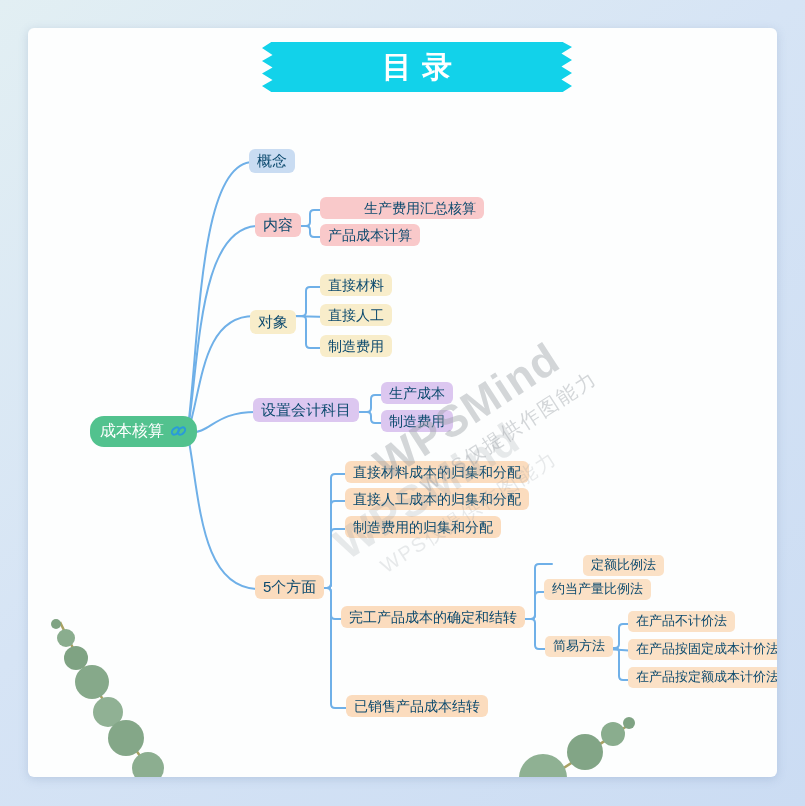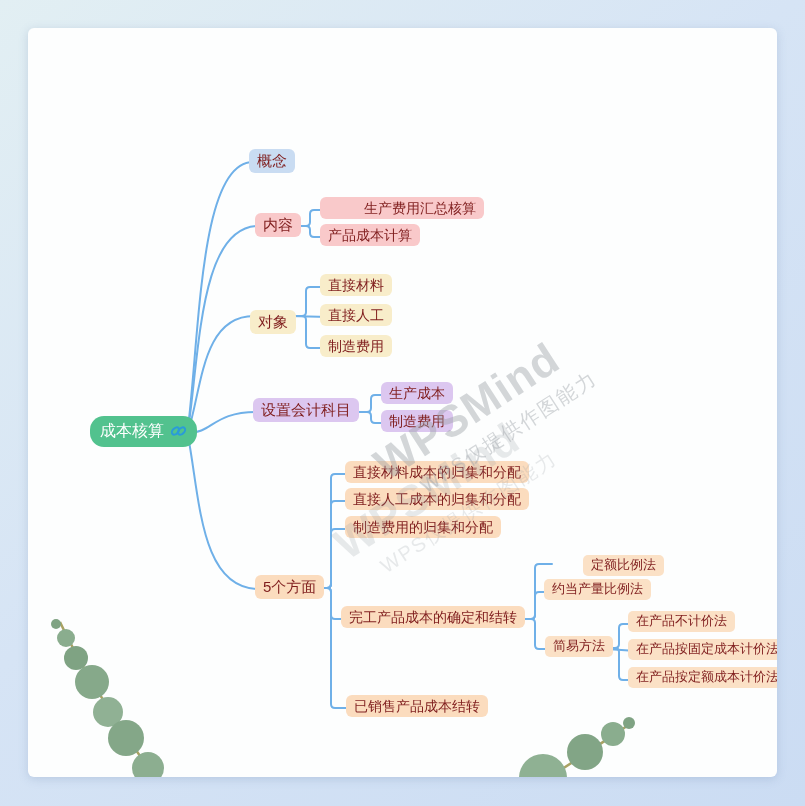--- a/index.html
+++ b/index.html
@@ -11,21 +11,21 @@
   
   .ribbon{position:absolute;left:262px;top:42px;width:310px;height:50px;background:#12d2ea;
     display:flex;align-items:center;justify-content:center;z-index:6;
     clip-path:polygon(3% 0,97% 0,100% 10%,96.6% 23%,100% 36%,96.6% 49%,100% 62%,96.6% 75%,100% 88%,97% 100%,3% 100%,0 88%,3.4% 76%,0 63%,3.4% 51%,0 38%,3.4% 26%,0 12%);}
   .ribbon span{color:#fff;font-size:30px;font-weight:bold;letter-spacing:10px;padding-left:10px;}
   
   .links{position:absolute;left:0;top:0;z-index:1;pointer-events:none;}
   .links path{fill:none;stroke:#6fb0e8;stroke-width:2;stroke-linecap:round;stroke-linejoin:round;}
   
   .node{position:absolute;z-index:2;white-space:nowrap;border-radius:6px;padding:2px 8px;
-    font-size:14px;color:#7f1d1d;line-height:1.3;}
+    font-size:14px;color:#0c4a6e;line-height:1.3;}
   .lv1{font-size:15px;}
   .lv3{font-size:13px;border-radius:5px;}
   .root{background:#52c28e;color:#fff;font-size:16px;padding:5px 10px;border-radius:14px;
     display:flex;align-items:center;gap:6px;}
   .c-blue{background:#c9dcf2;}
   .c-pink{background:#f9c9ca;}
   .c-cream{background:#f8edca;}
   .c-lav{background:#dcc7f0;}
   .c-peach{background:#fbdcbe;}
   .c-peach2{background:#fbe1c6;}
@@ -143,14 +143,17 @@
     <div class="node lv3 c-peach2" style="left:516px;top:527px;margin-left:39px;">定额比例法</div>
     <div class="node lv3 c-peach2" style="left:516px;top:551px;">约当产量比例法</div>
     <div class="node lv3 c-peach2" style="left:517px;top:608px;">简易方法</div>
 
     <div class="node lv3 c-peach2" style="left:600px;top:583px;">在产品不计价法</div>
     <div class="node lv3 c-peach2" style="left:600px;top:611px;">在产品按固定成本计价法</div>
     <div class="node lv3 c-peach2" style="left:600px;top:639px;">在产品按定额成本计价法</div>
 
   </div>
 
+  <div class="ribbon">
+    <span>目录</span>
+  </div>
 
 </div>
 
 </body></html>

